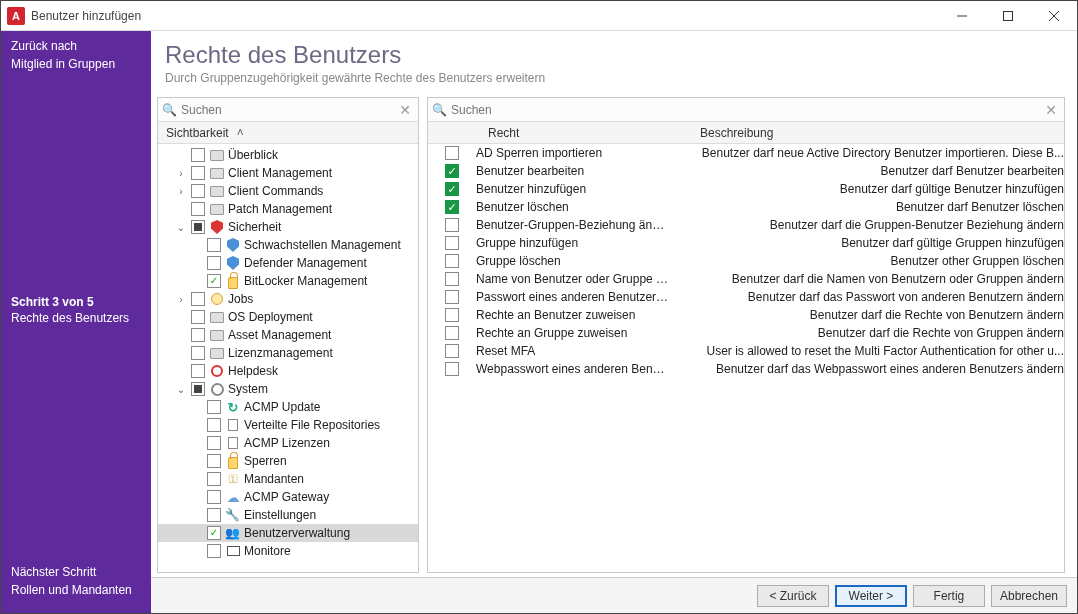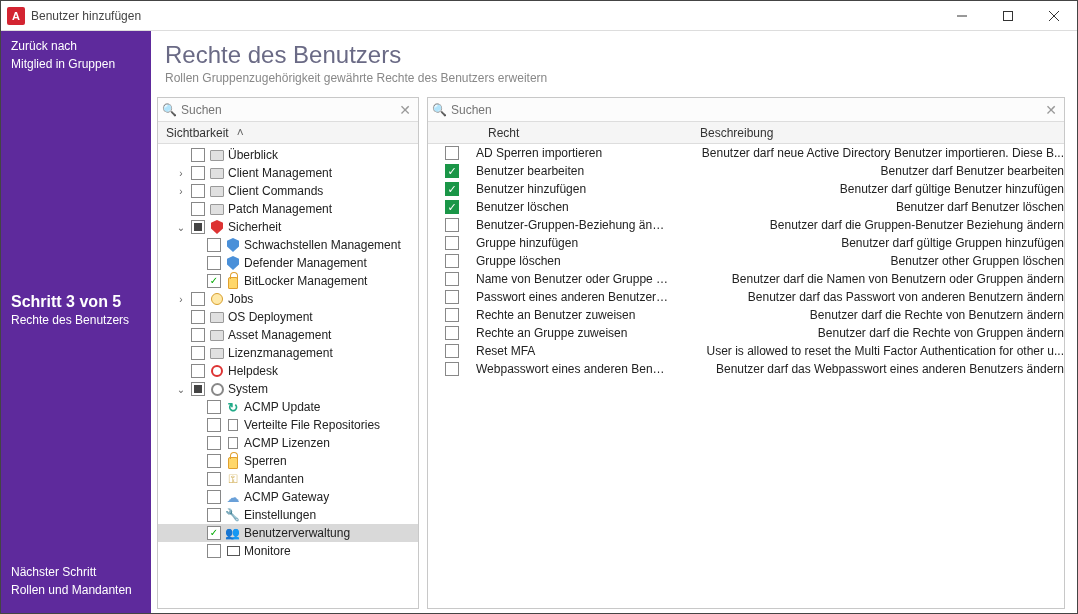--- a/index.html
+++ b/index.html
@@ -9,21 +9,21 @@
   .titlebar { height: 30px; background: #fff; display: flex; align-items: center; padding: 0 0 0 6px; border-bottom: 1px solid #ddd; }
   .titlebar .app-icon { width: 18px; height: 18px; background: #d32431; border-radius: 2px; display:flex; align-items:center; justify-content:center; color:#fff; font-weight:bold; font-size:11px; margin-right:6px;}
   .titlebar .title { flex:1; color:#444; }
   .winbtn { width: 46px; height: 30px; display:flex; align-items:center; justify-content:center; color:#333; }
   
   .body { flex:1; display:flex; overflow:hidden; }
   
   .sidebar { width: 150px; background:#5e2a9c; color:#fff; display:flex; flex-direction:column; padding:8px 10px; }
   .sidebar .back { font-size:12px; margin-bottom:4px;}
   .sidebar .spacer { flex:1; }
-  .sidebar .step { font-size:16px; margin-bottom:2px; font-weight:600;}
+  .sidebar .step { font-size:12px; margin-bottom:2px; font-weight:600;}
   .sidebar .stepname { font-size:12px; margin-bottom: 20px; }
   
   .main { flex:1; display:flex; flex-direction:column; background:#fff; }
   .mainhdr { padding: 10px 14px 4px 14px; }
   .mainhdr h1 { font-size:24px; font-weight:400; color:#6a6a85; }
   .mainhdr .sub { color:#888; margin-top:2px; font-size:12px;}
   .panes { flex:1; display:flex; gap:8px; padding:8px 12px 4px 6px; overflow:hidden;}
   .pane { border:1px solid #c8c8c8; display:flex; flex-direction:column; background:#fff; }
   .pane.left { width: 262px; }
   .pane.right { flex:1; }
@@ -114,21 +114,21 @@
       <div class="step">Schritt 3 von 5</div>
       <div class="stepname">Rechte des Benutzers</div>
       <div class="spacer"></div>
       <div class="back">Nächster Schritt</div>
       <div class="back" style="margin-bottom:8px;">Rollen und Mandanten</div>
     </div>
 
     <div class="main">
       <div class="mainhdr">
         <h1>Rechte des Benutzers</h1>
-        <div class="sub">Rollen Gruppenzugehörigkeit gewährte Rechte des Benutzers erweitern</div>
+        <div class="sub">Durch Gruppenzugehörigkeit gewährte Rechte des Benutzers erweitern</div>
       </div>
 
       <div class="panes">
 
         <div class="pane left">
           <div class="search">
             <span class="sicon">🔍</span>
             <input placeholder="Suchen" style="">
             <span class="clear">✕</span>
           </div>
@@ -424,15 +424,21 @@
                 <div class="c0">
                   <span class="cb"></span>
                 </div>
                 <div class="c1">Webpasswort eines anderen Benutz...</div>
                 <div class="c2">Benutzer darf das Webpasswort eines anderen Benutzers ändern</div>
               </div>
             </div>
         </div>
       </div>
 
+      <div class="footer">
+        <div class="btn">&lt; Zurück</div>
+        <div class="btn primary">Weiter &gt;</div>
+        <div class="btn">Fertig</div>
+        <div class="btn">Abbrechen</div>
+      </div>
     </div>
   </div>
 </div>
 
 </body></html>

